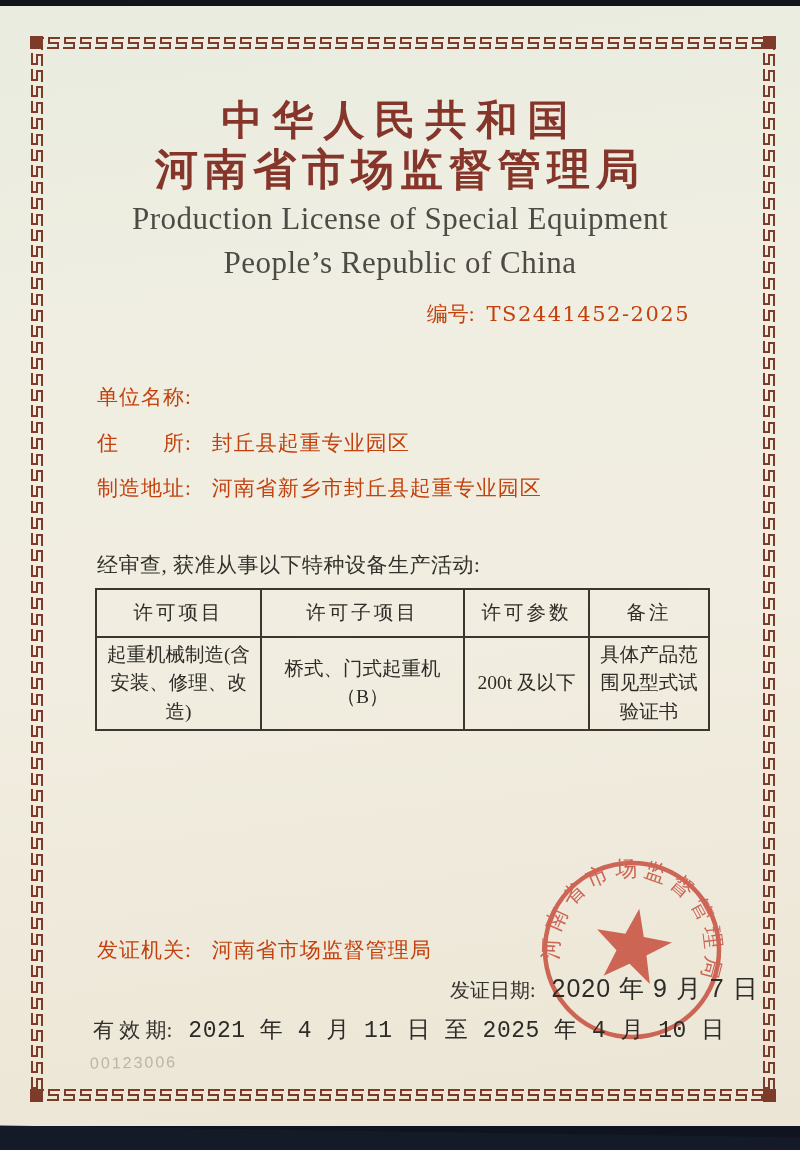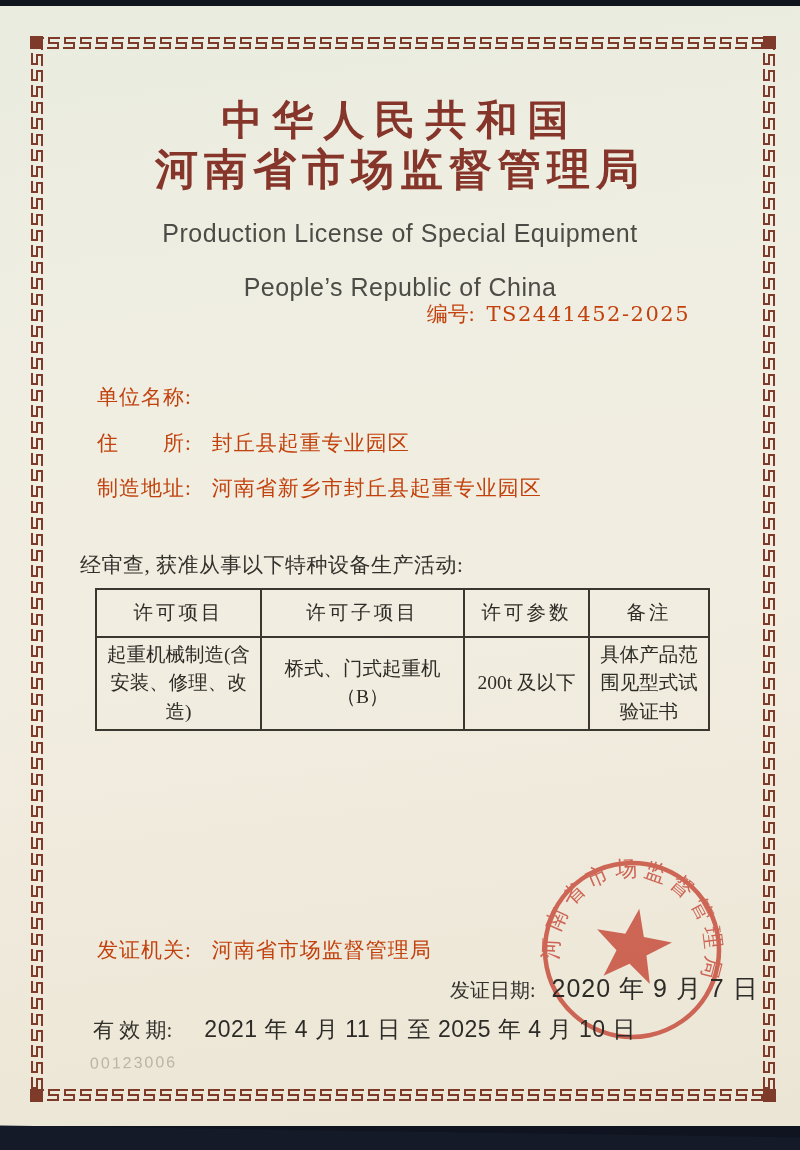--- a/index.html
+++ b/index.html
@@ -30,36 +30,36 @@
   .title-block{left:0;top:96px;width:100%;text-align:center;}
   .title-cn1{
     font-family:"Liberation Sans", sans-serif;font-weight:bold;
     font-size:41px;letter-spacing:10px;color:#86352a;line-height:1.2;
   }
   .title-cn2{
     font-family:"Liberation Sans", sans-serif;font-weight:bold;
     font-size:43px;letter-spacing:6px;color:#86352a;line-height:1.15;
   }
   .title-en{
-    font-family:Liberation Sans, sans-serif;font-size:25px;color:#4d4b46;
-    letter-spacing:0.5px;line-height:1.3;margin-top:22px;
+    font-family:Liberation Serif, serif;font-size:31px;color:#4d4b46;
+    letter-spacing:0.5px;line-height:1.3;margin-top:4px;
   }
   
   .license-no-row{
     top:300px;right:110px;font-size:21px;color:#c2410c;
     display:flex;gap:12px;align-items:baseline;
   }
   .license-no-value{font-family:"DejaVu Serif", serif;letter-spacing:1.5px;}
   
   .info-row{
     left:97px;display:flex;gap:20px;align-items:baseline;
     font-size:21px;color:#c2410c;letter-spacing:1px;white-space:nowrap;
   }
   
-  .intro-line{left:80px;top:551px;font-size:21px;color:#33312c;letter-spacing:0.5px;}
+  .intro-line{left:97px;top:551px;font-size:21px;color:#33312c;letter-spacing:0.5px;}
   table.license-table{
     position:absolute;left:95px;top:588px;width:613px;
     border-collapse:collapse;table-layout:fixed;
     font-size:19.5px;color:#2e2c27;
   }
   table.license-table th, table.license-table td{
     border:2px solid #3a3630;text-align:center;vertical-align:middle;
     padding:3px 5px;line-height:1.45;word-break:break-all;font-weight:normal;
   }
   table.license-table th{height:40px;letter-spacing:3px;}
@@ -68,25 +68,25 @@
   .issuer-row{top:936px;}
   .issue-date-row{
     left:450px;top:972px;display:flex;gap:16px;align-items:baseline;
     font-size:20px;color:#33312c;z-index:3;
   }
   .date-value{
     font-family:"Liberation Sans", sans-serif;font-size:25px;
     color:#2d2b27;letter-spacing:1px;
   }
   .validity-row{
-    left:93px;top:1014px;display:flex;gap:32px;align-items:baseline;
+    left:93px;top:1014px;display:flex;gap:16px;align-items:baseline;
     font-size:21px;color:#33312c;z-index:3;
   }
   .validity-value{
-    font-family:Liberation Sans, sans-serif;font-size:23px;
+    font-family:Liberation Mono, monospace;font-size:23px;
     color:#2d2b27;letter-spacing:0.5px;
   }
   
   .seal{
     left:537px;top:855px;width:190px;height:190px;z-index:2;
     transform:rotate(10deg);mix-blend-mode:multiply;opacity:0.85;
   }
   
   .serial-watermark{
     left:90px;top:1054px;font-family:"Liberation Sans", sans-serif;

